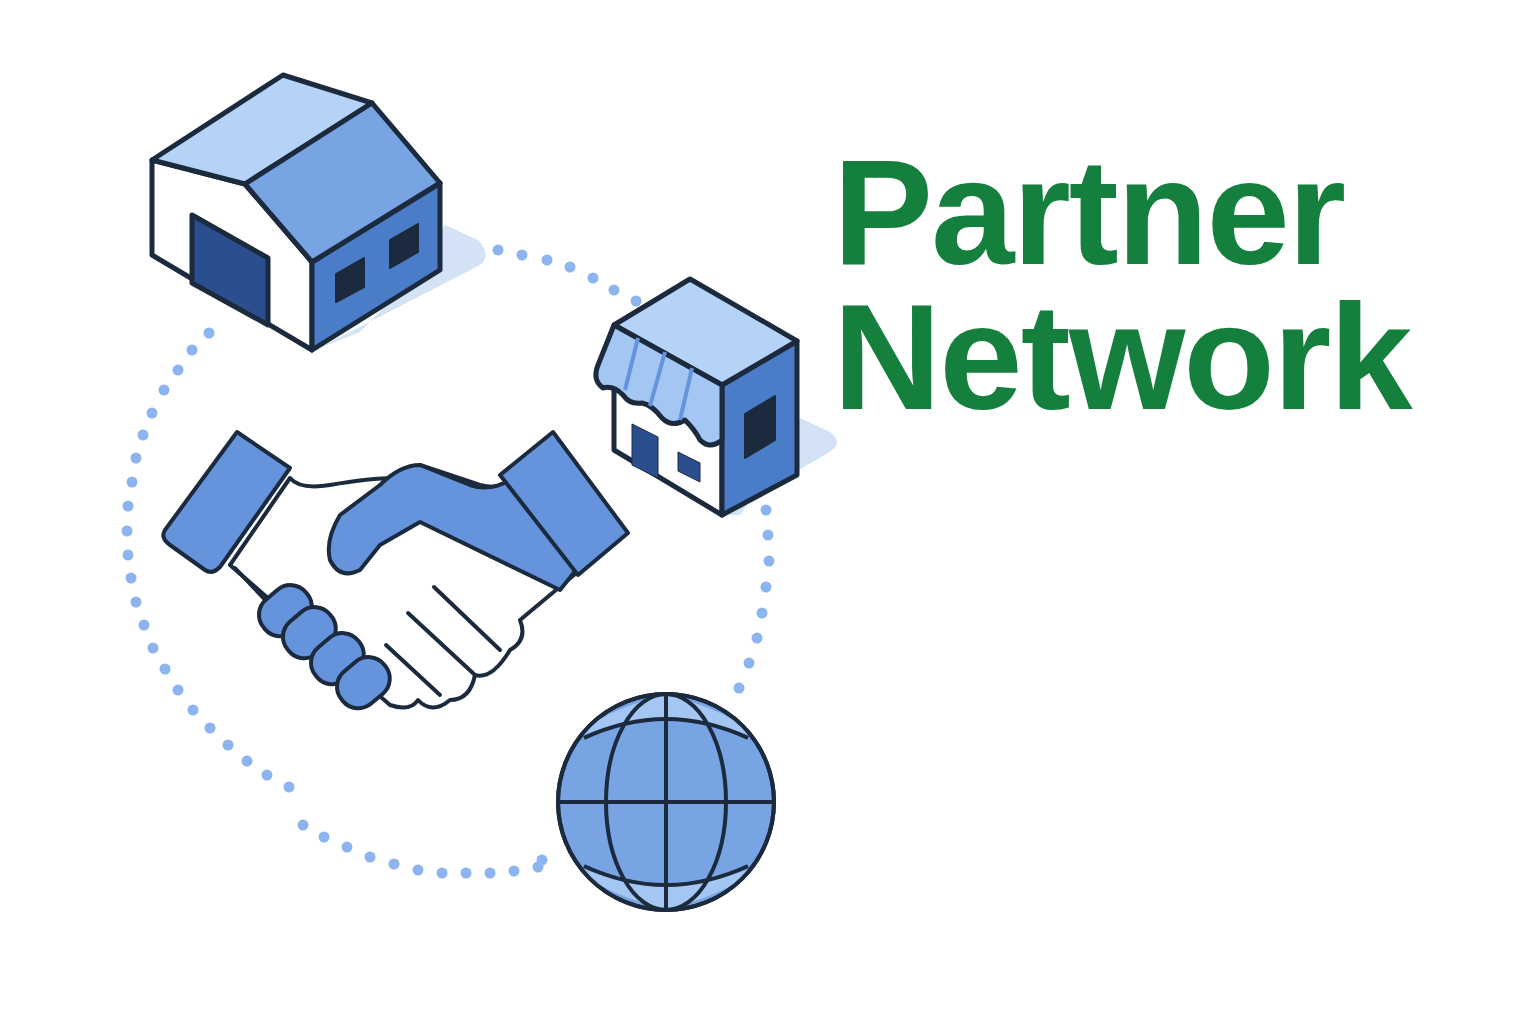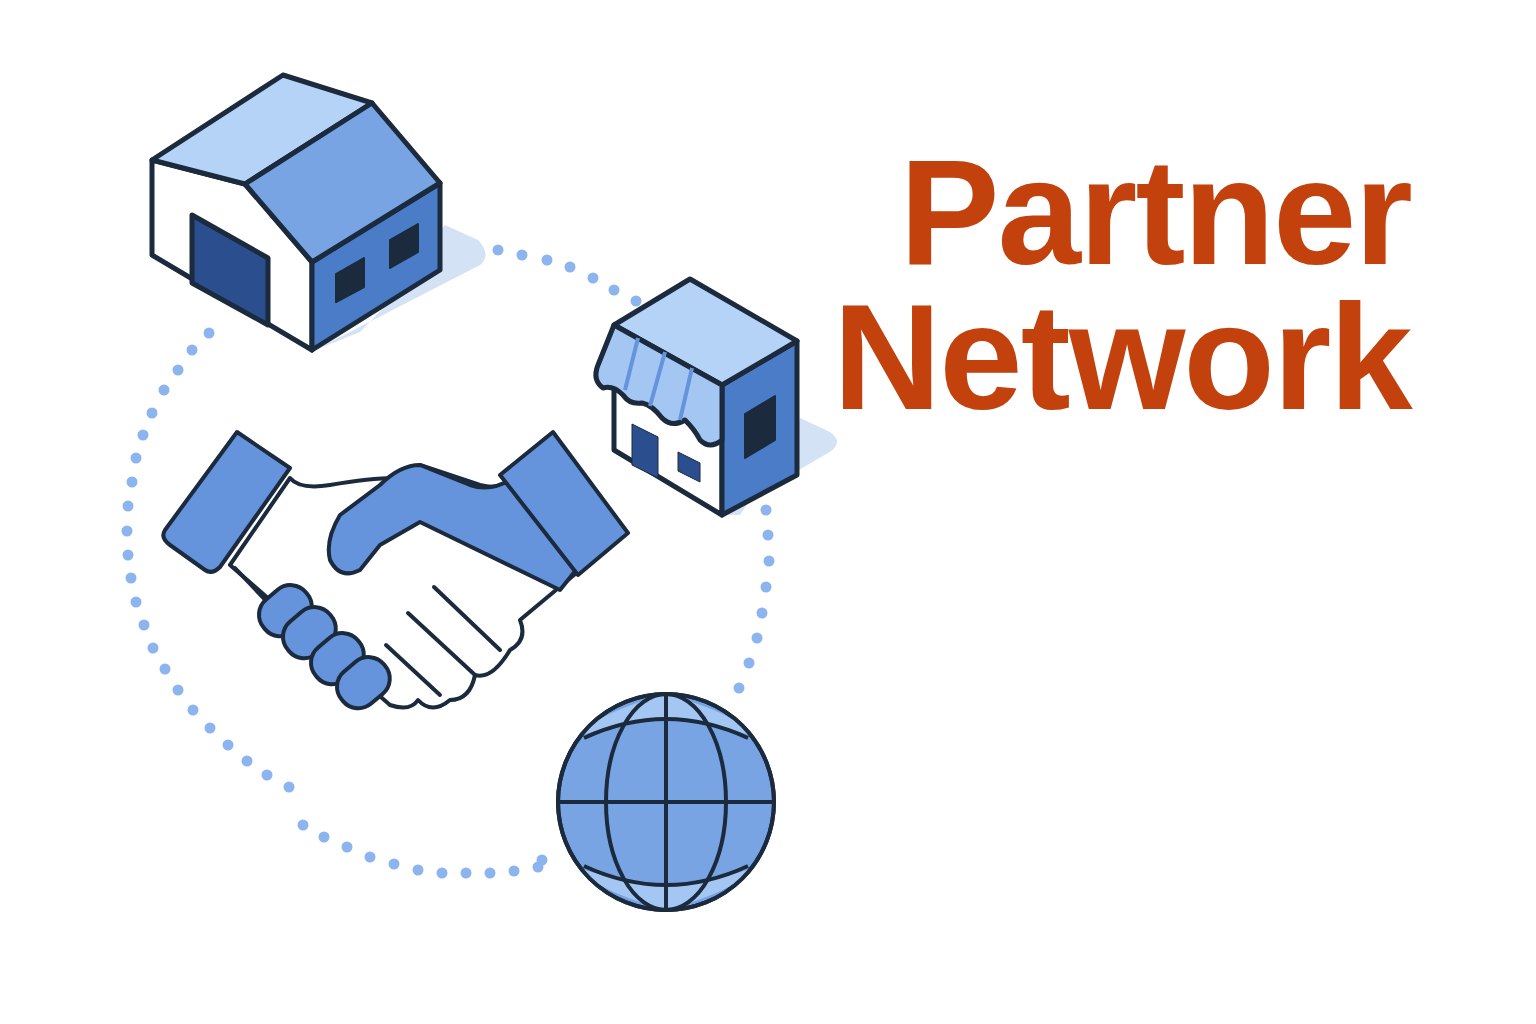--- a/index.html
+++ b/index.html
@@ -1,22 +1,22 @@
 <!DOCTYPE html>
 <html><head>
 <meta charset="utf-8">
 <style>
   html, body { margin: 0; padding: 0; background: #ffffff; }
   body { width: 1536px; height: 1024px; position: relative; overflow: hidden; }
   .canvas { position: absolute; left: 0; top: 0; width: 1536px; height: 1024px; }
   .title-block {
     position: absolute; left: 833px; top: 140px;
     font-family: "Liberation Sans", "DejaVu Sans", sans-serif;
-    font-weight: 700; color: #c2410c;
-    font-size: 150px; line-height: 145px; letter-spacing: -2px; text-align: right;
+    font-weight: 700; color: #15803d;
+    font-size: 150px; line-height: 145px; letter-spacing: -2px;
   }
   .title-line { display: block; white-space: nowrap; }
 </style>
 </head>
 <body>
 
 <svg class="canvas" viewBox="0 0 1536 1024" xmlns="http://www.w3.org/2000/svg">
 
   <g fill="#8cb4ee">
     <circle cx="498" cy="250" r="5.5"></circle>

